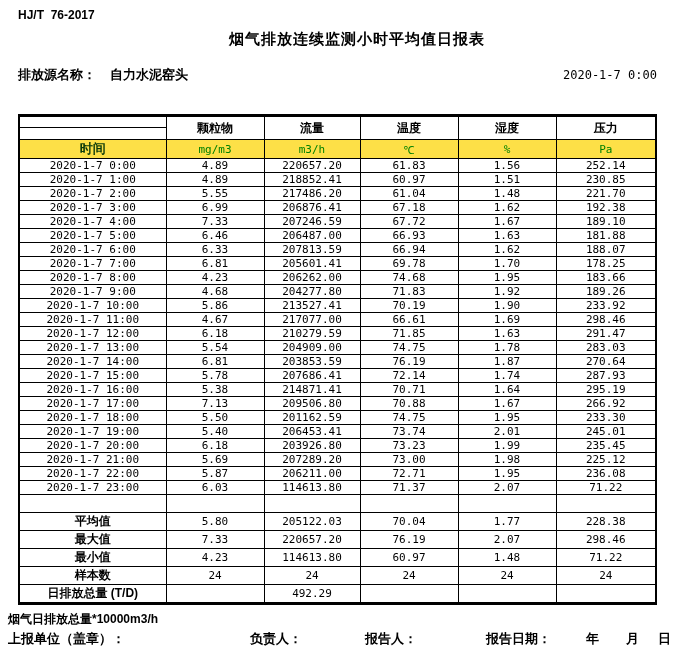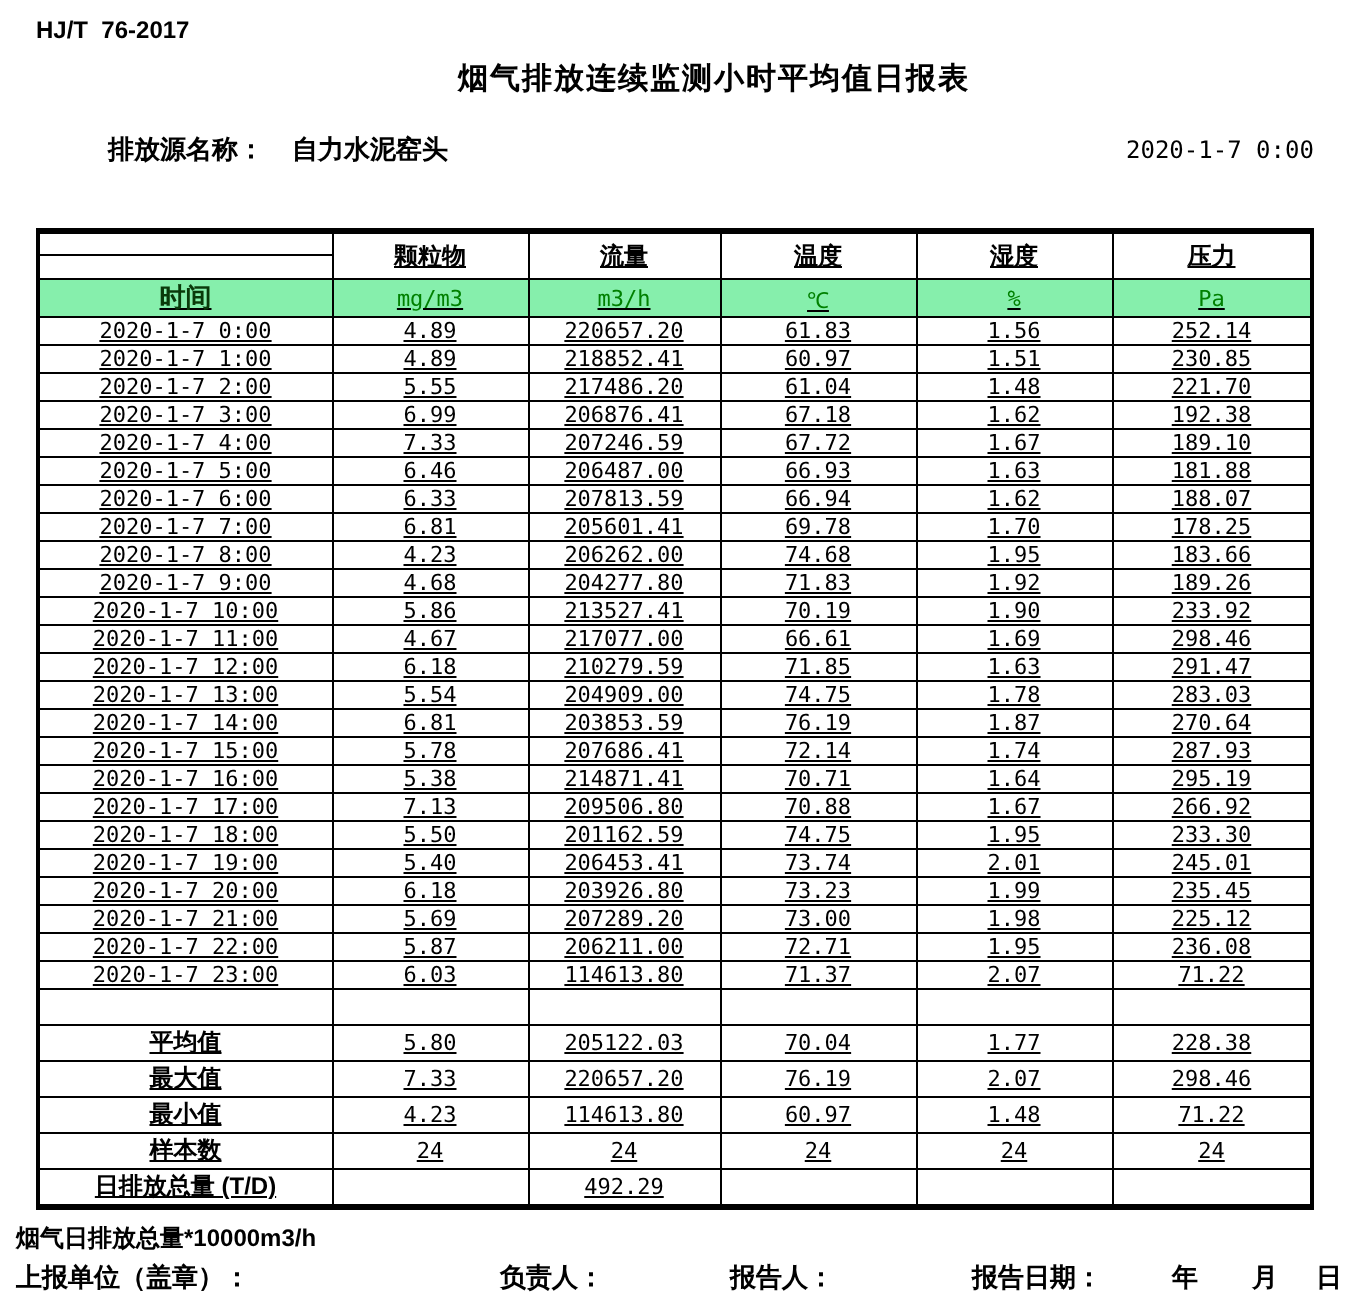--- a/index.html
+++ b/index.html
@@ -31,52 +31,50 @@
     font-size: 15px;
     font-weight: bold;
     letter-spacing: 1px;
     padding-left: 40px;
   }
   .source-line {
     position: absolute;
     left: 18px; top: 66px;
     font-size: 13px;
     font-weight: bold;
-    margin-left: 36px;
   }
   .source-name { margin-left: 14px; }
   .report-datetime {
     position: absolute;
     left: 563px; top: 68px;
     font-size: 12px;
     font-family: "DejaVu Sans Mono", monospace;
     font-weight: normal;
   }
   table.report {
     position: absolute;
     left: 18px; top: 114px;
     width: 637px;
     border-collapse: collapse;
     table-layout: fixed;
     border: 2px solid #000;
     border-top-width: 3px;
     border-bottom-width: 3px;
-    text-decoration: underline;
   }
   table.report td {
     border: 1px solid #000;
     text-align: center;
     vertical-align: middle;
     overflow: hidden;
     white-space: nowrap;
   }
   tr.hrow td { height: 12px; font-size: 12px; font-weight: bold; }
   tr.unit-row td {
     height: 15px;
-    background: #86efac;
+    background: #fde047;
   }
   tr.unit-row td.time-head {
     font-size: 13px;
     font-weight: bold;
     color: #0a3a0a;
   }
   tr.unit-row td.unit-cell {
     font-size: 11px;
     color: #008000;
     font-family: "DejaVu Sans Mono", monospace;

